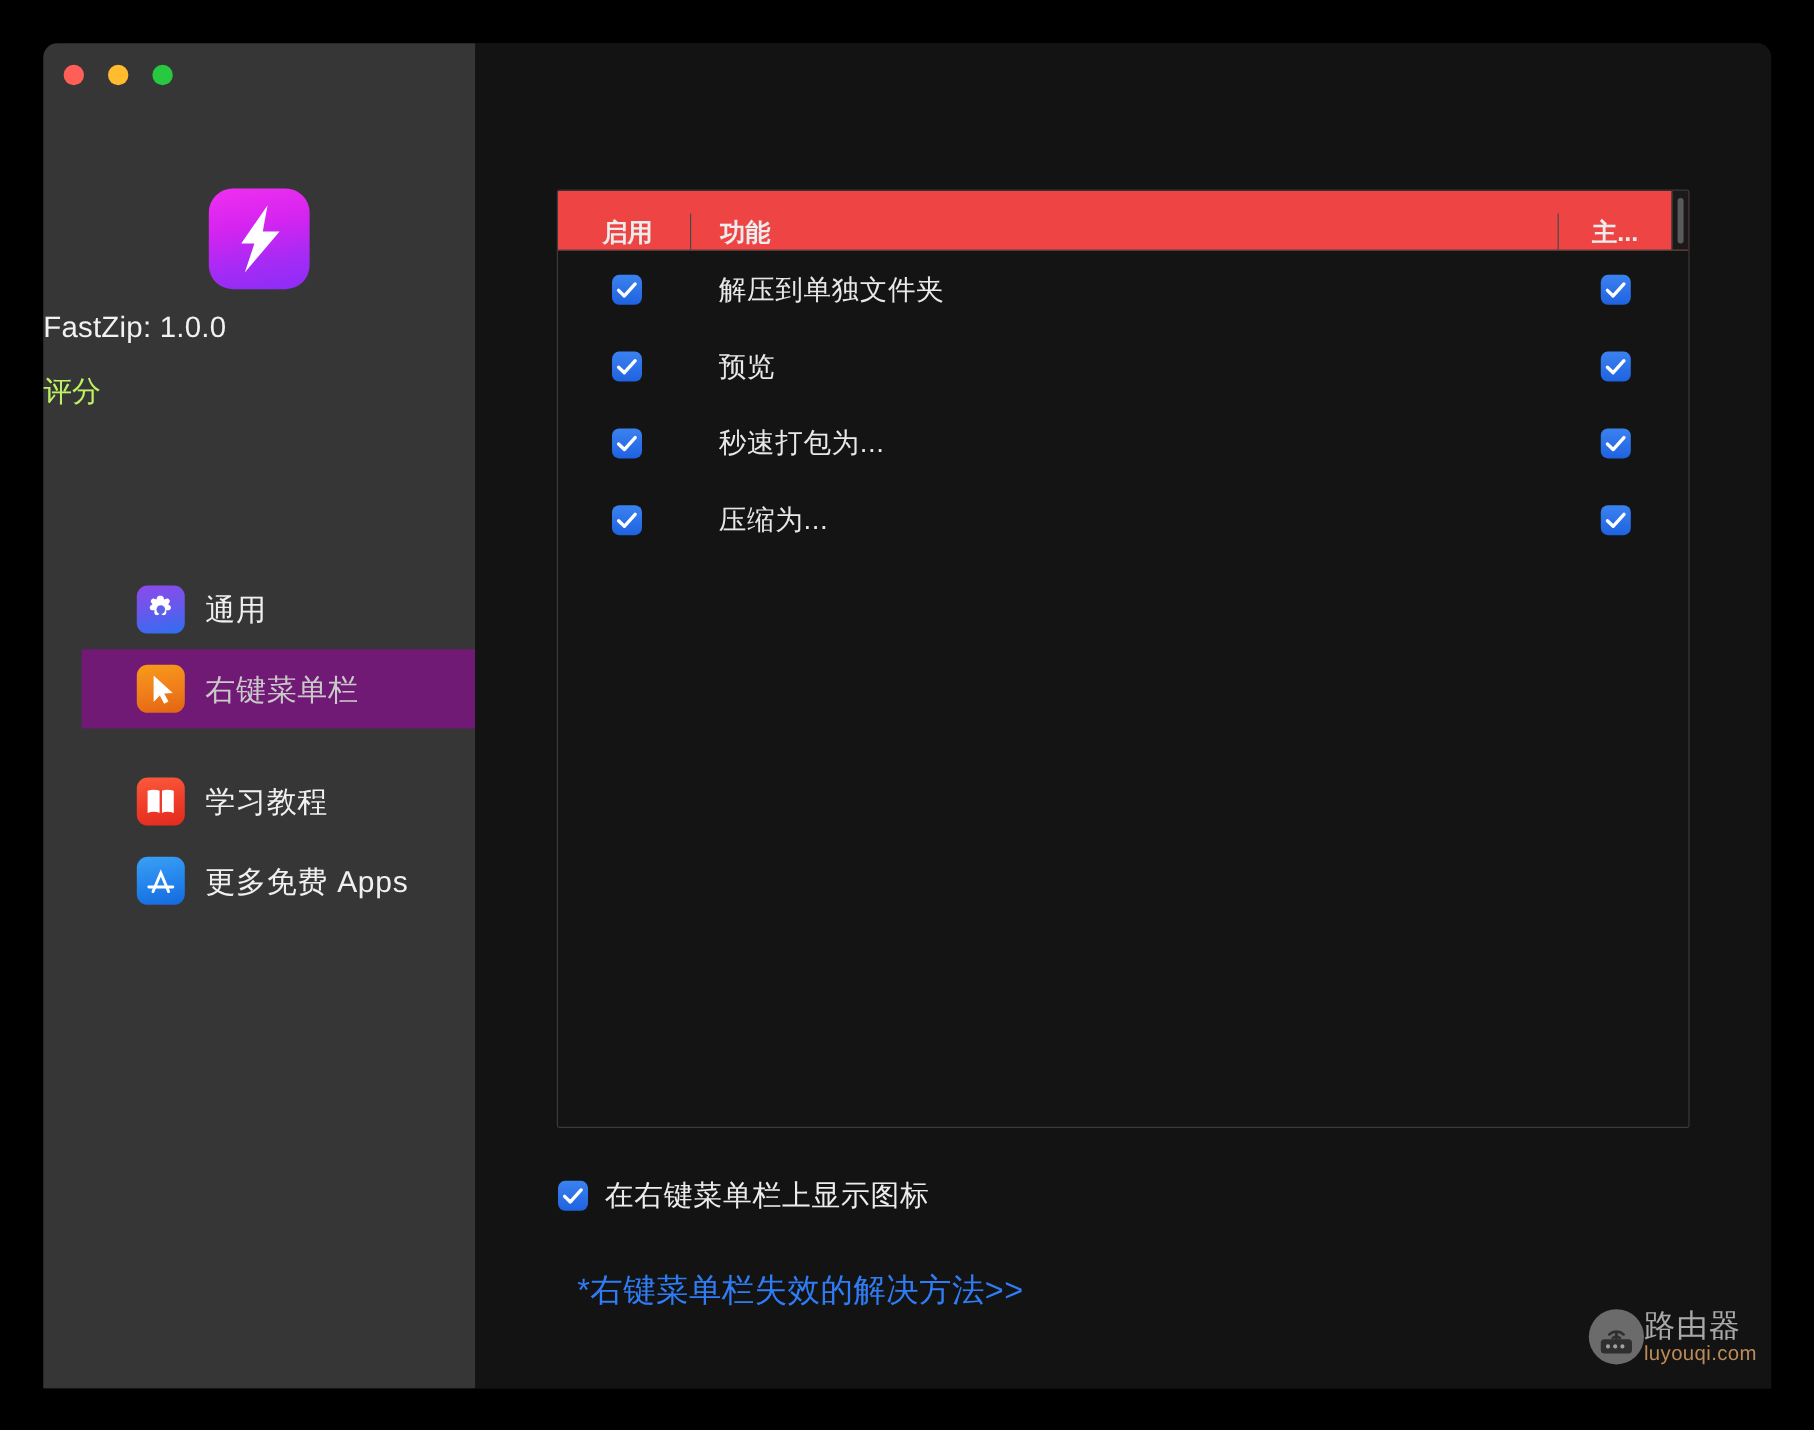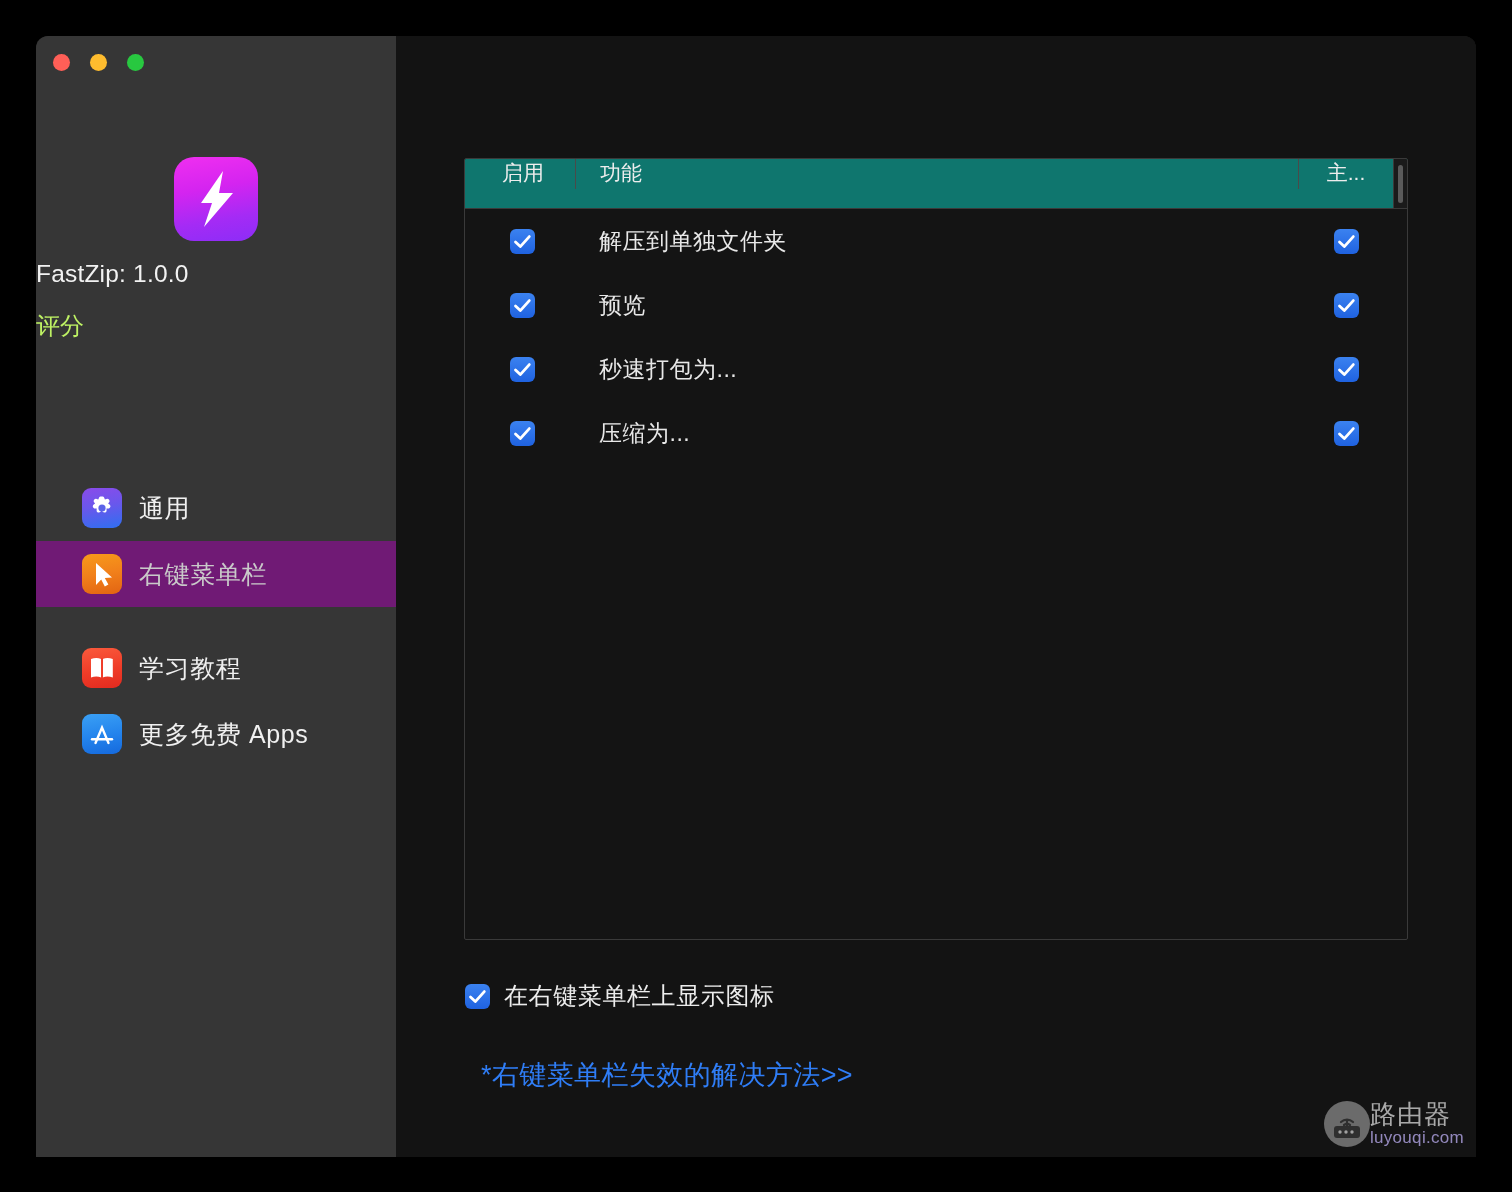--- a/index.html
+++ b/index.html
@@ -84,20 +84,21 @@
     color: #bef264;
     cursor: pointer;
   }
 
   
   .nav {
     position: absolute;
     top: 439px;
     left: 0;
     width: 100%;
+    padding-left: 32px;
   }
   .nav-item {
     display: flex;
     align-items: center;
     height: 66px;
     padding-left: 46px;
     cursor: pointer;
     gap: 17px;
   }
   .nav-item.selected { background: #701a75; }
@@ -144,25 +145,26 @@
     width: 944px;
     height: 782px;
     background: #141414;
     border: 1px solid #3a3a3a;
     border-radius: 2px;
     overflow: hidden;
   }
 
   .thead {
     display: flex;
-    align-items: flex-start;
+    align-items: flex-end;
     height: 50px;
-    background: #0f766e;
+    background: #ef4444;
     border-bottom: 1px solid #3a3a3a;
     position: relative;
+    font-weight: bold;
   }
   .th {
     font-size: 21px;
     color: #ededed;
     white-space: nowrap;
   }
   .th-enable {
     width: 110px;
     padding-left: 37px;
   }
@@ -267,21 +269,21 @@
     color: #2f7df6;
     letter-spacing: 0.4px;
     cursor: pointer;
     white-space: nowrap;
   }
 
   
   .watermark {
     position: absolute;
     right: 12px;
-    bottom: 10px;
+    bottom: 20px;
     display: flex;
     align-items: center;
     opacity: 0.72;
   }
   .wm-badge {
     width: 46px;
     height: 46px;
     border-radius: 50%;
     background: #8d8d8d;
     position: relative;
@@ -289,21 +291,21 @@
   }
   .wm-badge svg { position: absolute; inset: 0; }
   .wm-text { line-height: 1.05; }
   .wm-cn {
     font-size: 26px;
     color: #e3e3e3;
     letter-spacing: 1px;
   }
   .wm-en {
     font-size: 17px;
-    color: #c4b5fd;
+    color: #fdba74;
     letter-spacing: 0.3px;
   }
 </style>
 </head>
 <body>
 
 <div class="window">
 
   <div class="sidebar">
 

